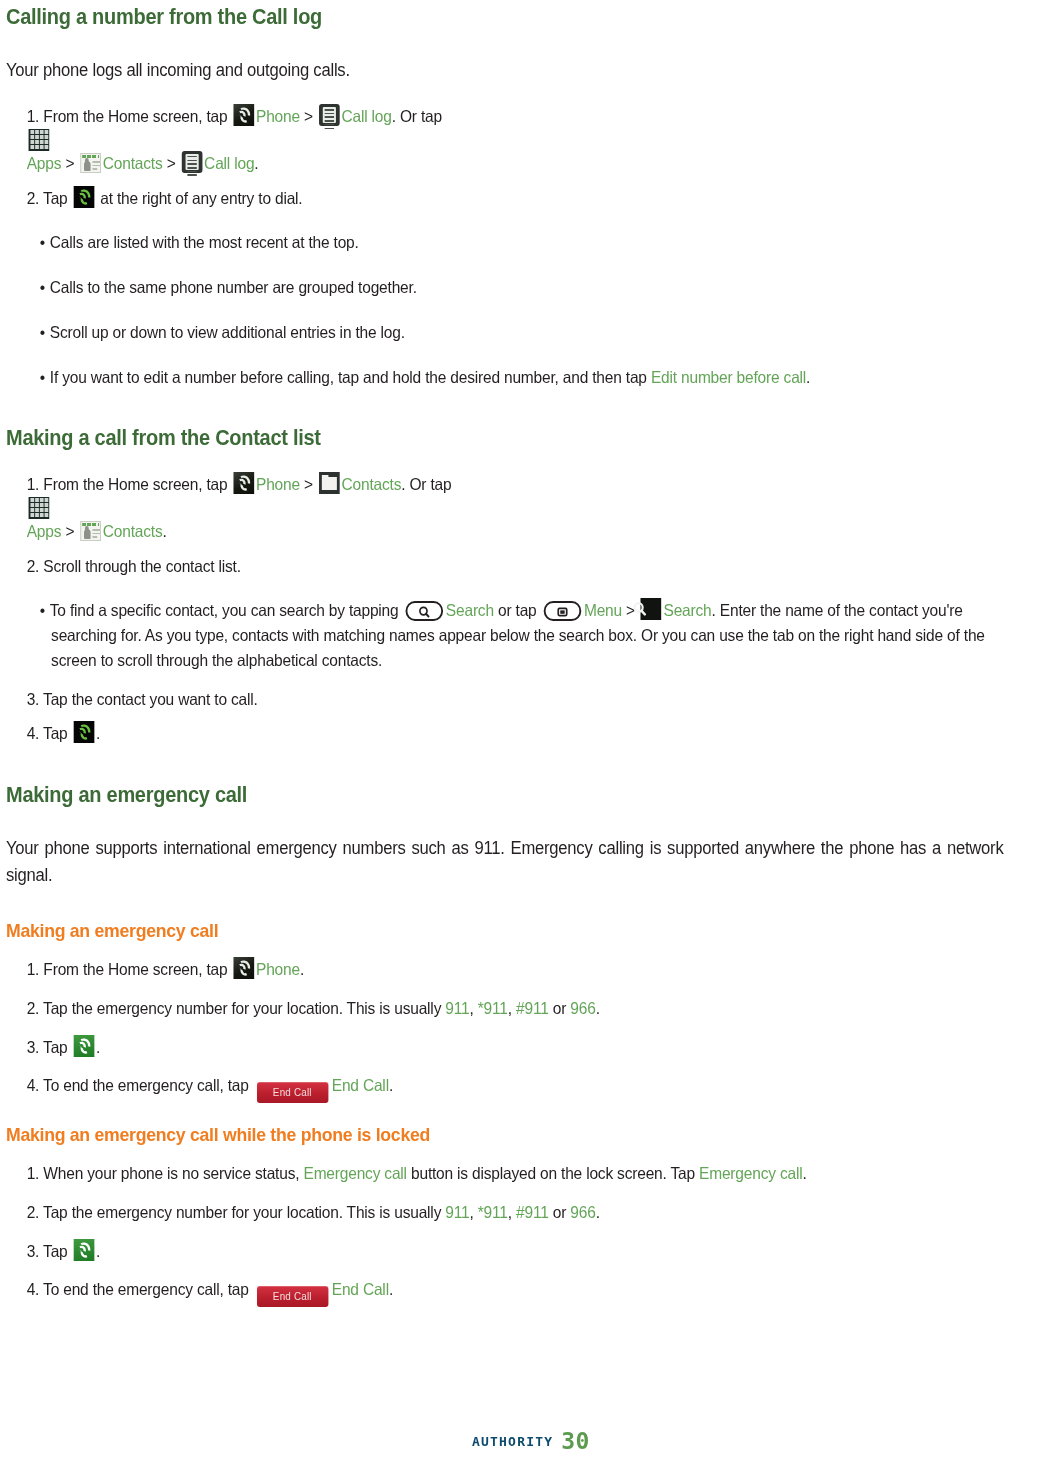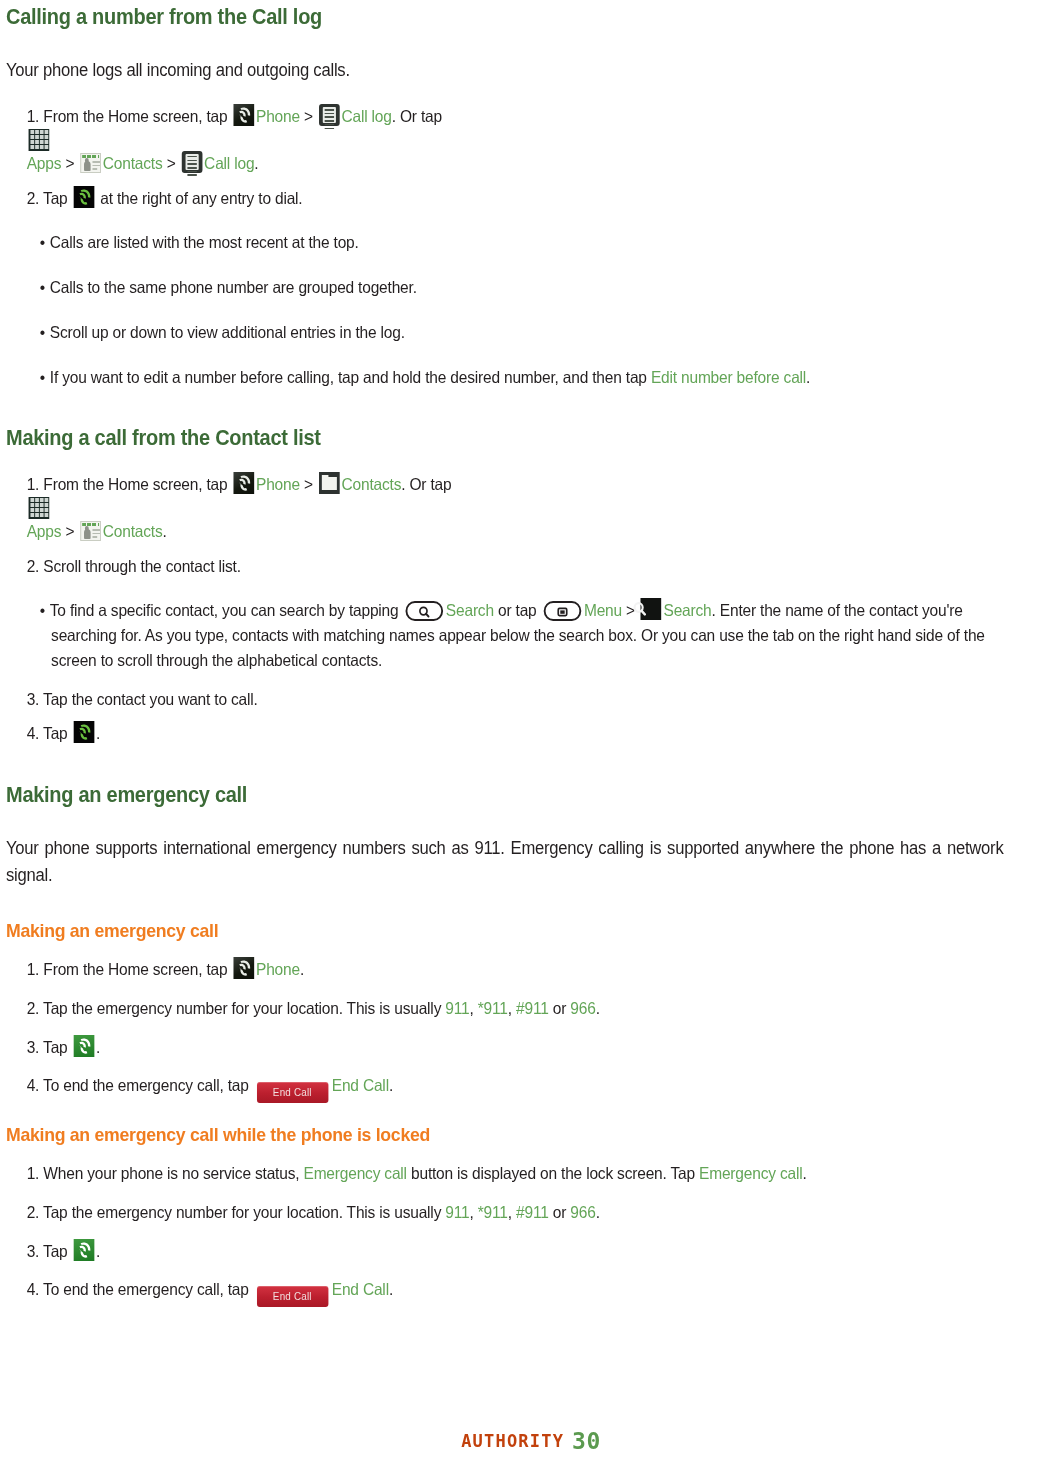--- a/index.html
+++ b/index.html
@@ -234,23 +234,23 @@
   
   .footer {
     position: absolute;
     left: 0;
     top: 1428px;
     width: 1062px;
     text-align: center;
   }
   .footer .brand {
     font-family: "DejaVu Sans Mono", monospace;
-    font-size: 17px;
+    font-size: 13px;
     font-weight: bold;
-    color: #c2410c;
+    color: #0c4a6e;
     letter-spacing: 1.2px;
     vertical-align: middle;
   }
   .footer .pg {
     font-family: "DejaVu Sans Mono", monospace;
     font-size: 23px;
     font-weight: bold;
     color: #5b9a4f;
     letter-spacing: 0.5px;
     margin-left: 8px;

